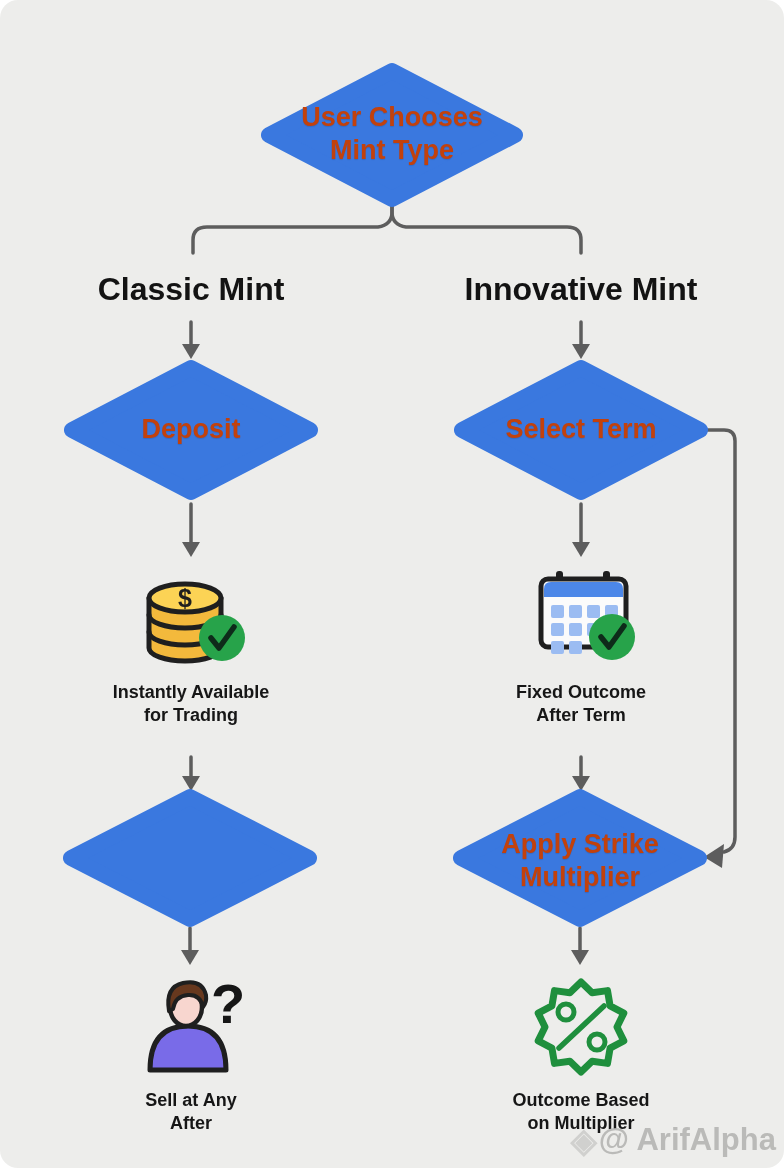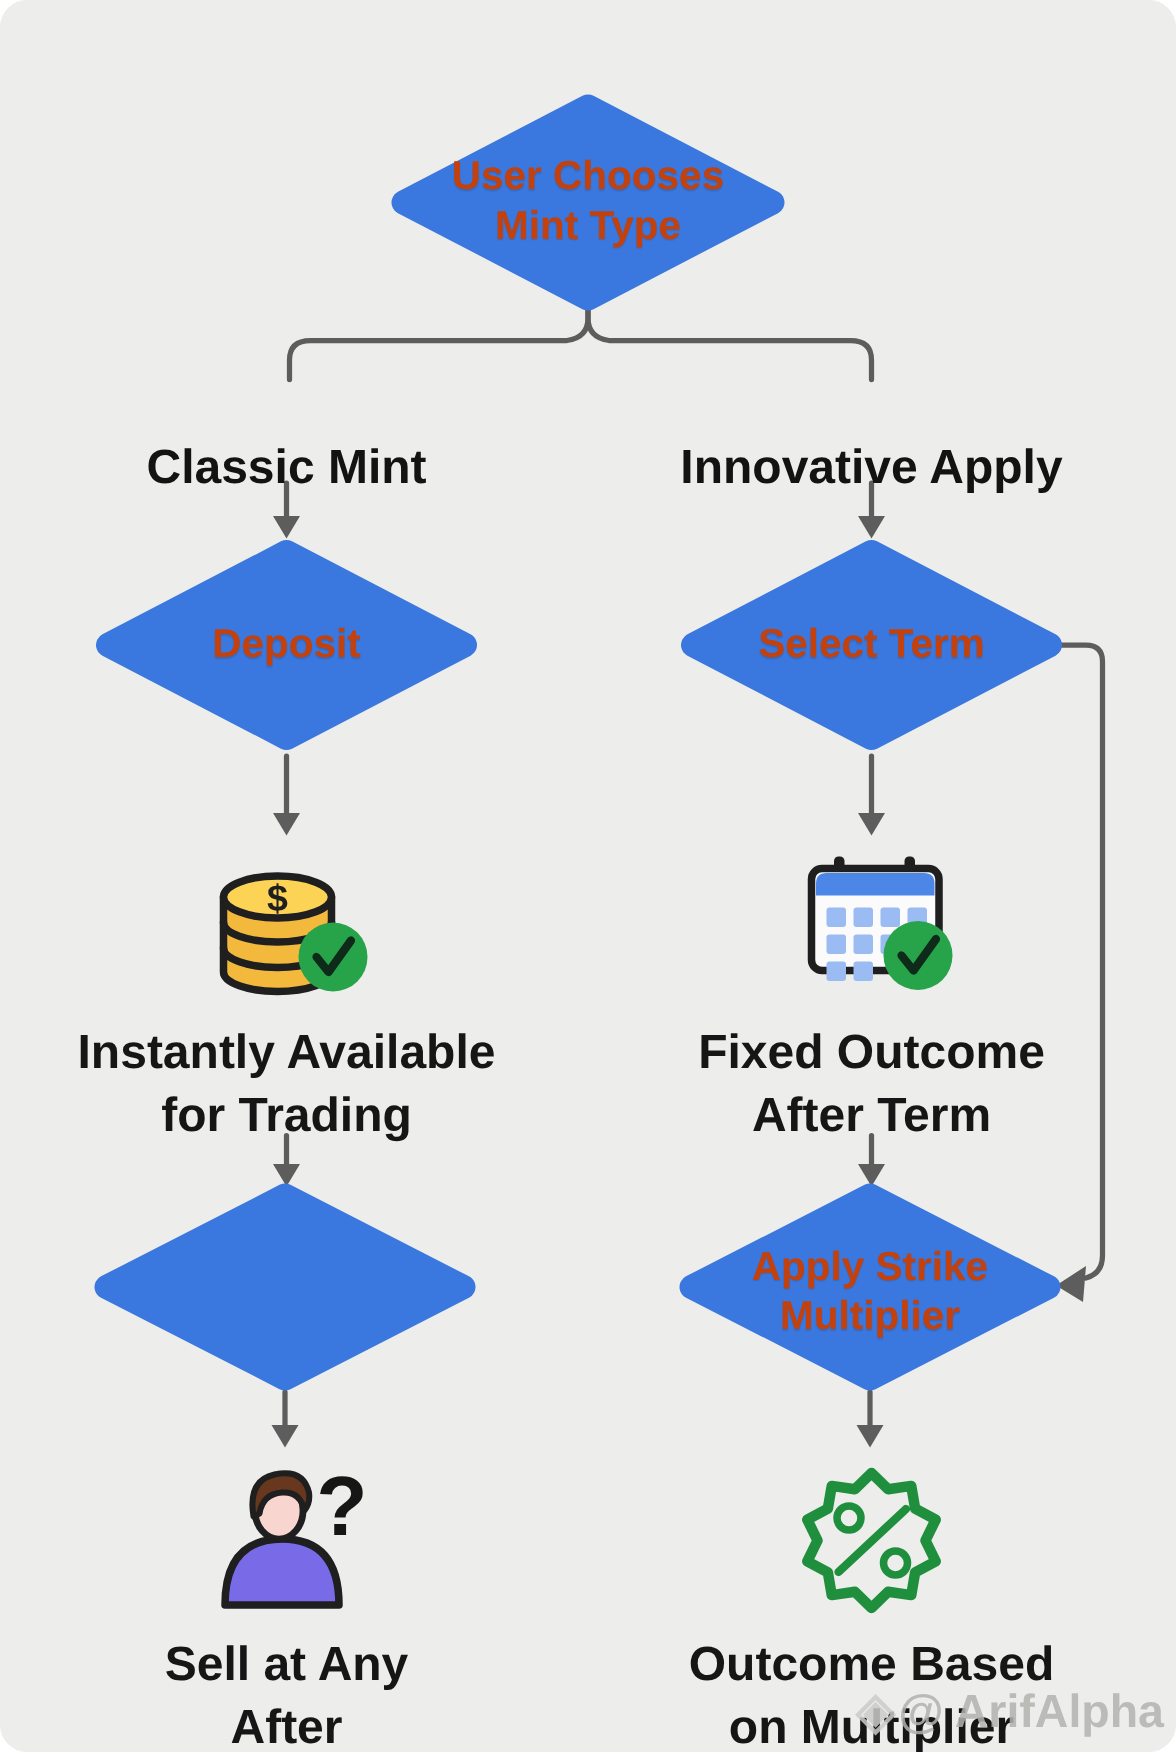--- a/index.html
+++ b/index.html
@@ -5,22 +5,22 @@
   html,body{margin:0;padding:0;background:#ffffff;}
   .canvas{
     position:relative;width:784px;height:1168px;margin:0 auto;
     background:var(--bg,#EDEDEB);border-radius:18px;overflow:hidden;
     font-family:"Liberation Sans",sans-serif;
   }
   .layer{position:absolute;left:0;top:0;}
   .txt{position:absolute;text-align:center;white-space:pre-line;}
   .diamond-label{color:#c2410c;font-weight:700;font-size:27px;line-height:1.22;
     text-shadow:0 1px 1px rgba(0,0,0,.12);}
-  .col-title{color:#131313;font-weight:700;font-size:32px;line-height:1.1;margin-top:22px;}
-  .caption{color:#161616;font-weight:700;font-size:32px;line-height:1.3;}
+  .col-title{color:#131313;font-weight:700;font-size:32px;line-height:1.1;}
+  .caption{color:#161616;font-weight:700;font-size:18px;line-height:1.3;}
   .watermark{position:absolute;right:8px;top:1120px;display:flex;align-items:center;gap:2px;
     color:#b2b2b0;font-size:31px;font-weight:700;opacity:.85;}
   .watermark .gem{color:#cbcbc9;font-size:34px;}
   
   .diamond{fill:var(--diamond-blue,#3A78DF);stroke:var(--diamond-blue,#3A78DF);
     stroke-width:16;stroke-linejoin:round;}
   .flow-line{fill:none;stroke:var(--arrow-gray,#5D5D5D);stroke-width:3.5;stroke-linecap:round;}
   .arrow-head{fill:var(--arrow-gray,#5D5D5D);stroke:none;}
   .outline{stroke:#1F1F1F;stroke-linejoin:round;stroke-linecap:round;}
   .check-circle{fill:var(--check-green,#27A34A);}
@@ -133,21 +133,21 @@
       <circle class="badge" stroke-width="5" cx="566" cy="1012" r="8"></circle>
       <circle class="badge" stroke-width="5" cx="597" cy="1042" r="8"></circle>
       <line class="badge" stroke-width="5.5" stroke-linecap="round" x1="604" y1="1006" x2="559" y2="1048"></line>
     </g>
   </svg>
 
   <div class="txt diamond-label" style="left:292px;top:101px;width:200px;">User Chooses
 Mint Type</div>
 
   <div class="txt col-title" style="left:51px;top:272px;width:280px;">Classic Mint</div>
-  <div class="txt col-title" style="left:441px;top:272px;width:280px;">Innovative Apply</div>
+  <div class="txt col-title" style="left:441px;top:272px;width:280px;">Innovative Mint</div>
 
   <div class="txt diamond-label" style="left:91px;top:413px;width:200px;">Deposit</div>
   <div class="txt diamond-label" style="left:481px;top:413px;width:200px;">Select Term</div>
 
   <div class="txt caption" style="left:41px;top:681px;width:300px;">Instantly Available
 for Trading</div>
   <div class="txt caption" style="left:431px;top:681px;width:300px;">Fixed Outcome
 After Term</div>
 
   <div class="txt diamond-label" style="left:480px;top:828px;width:200px;">Apply Strike

